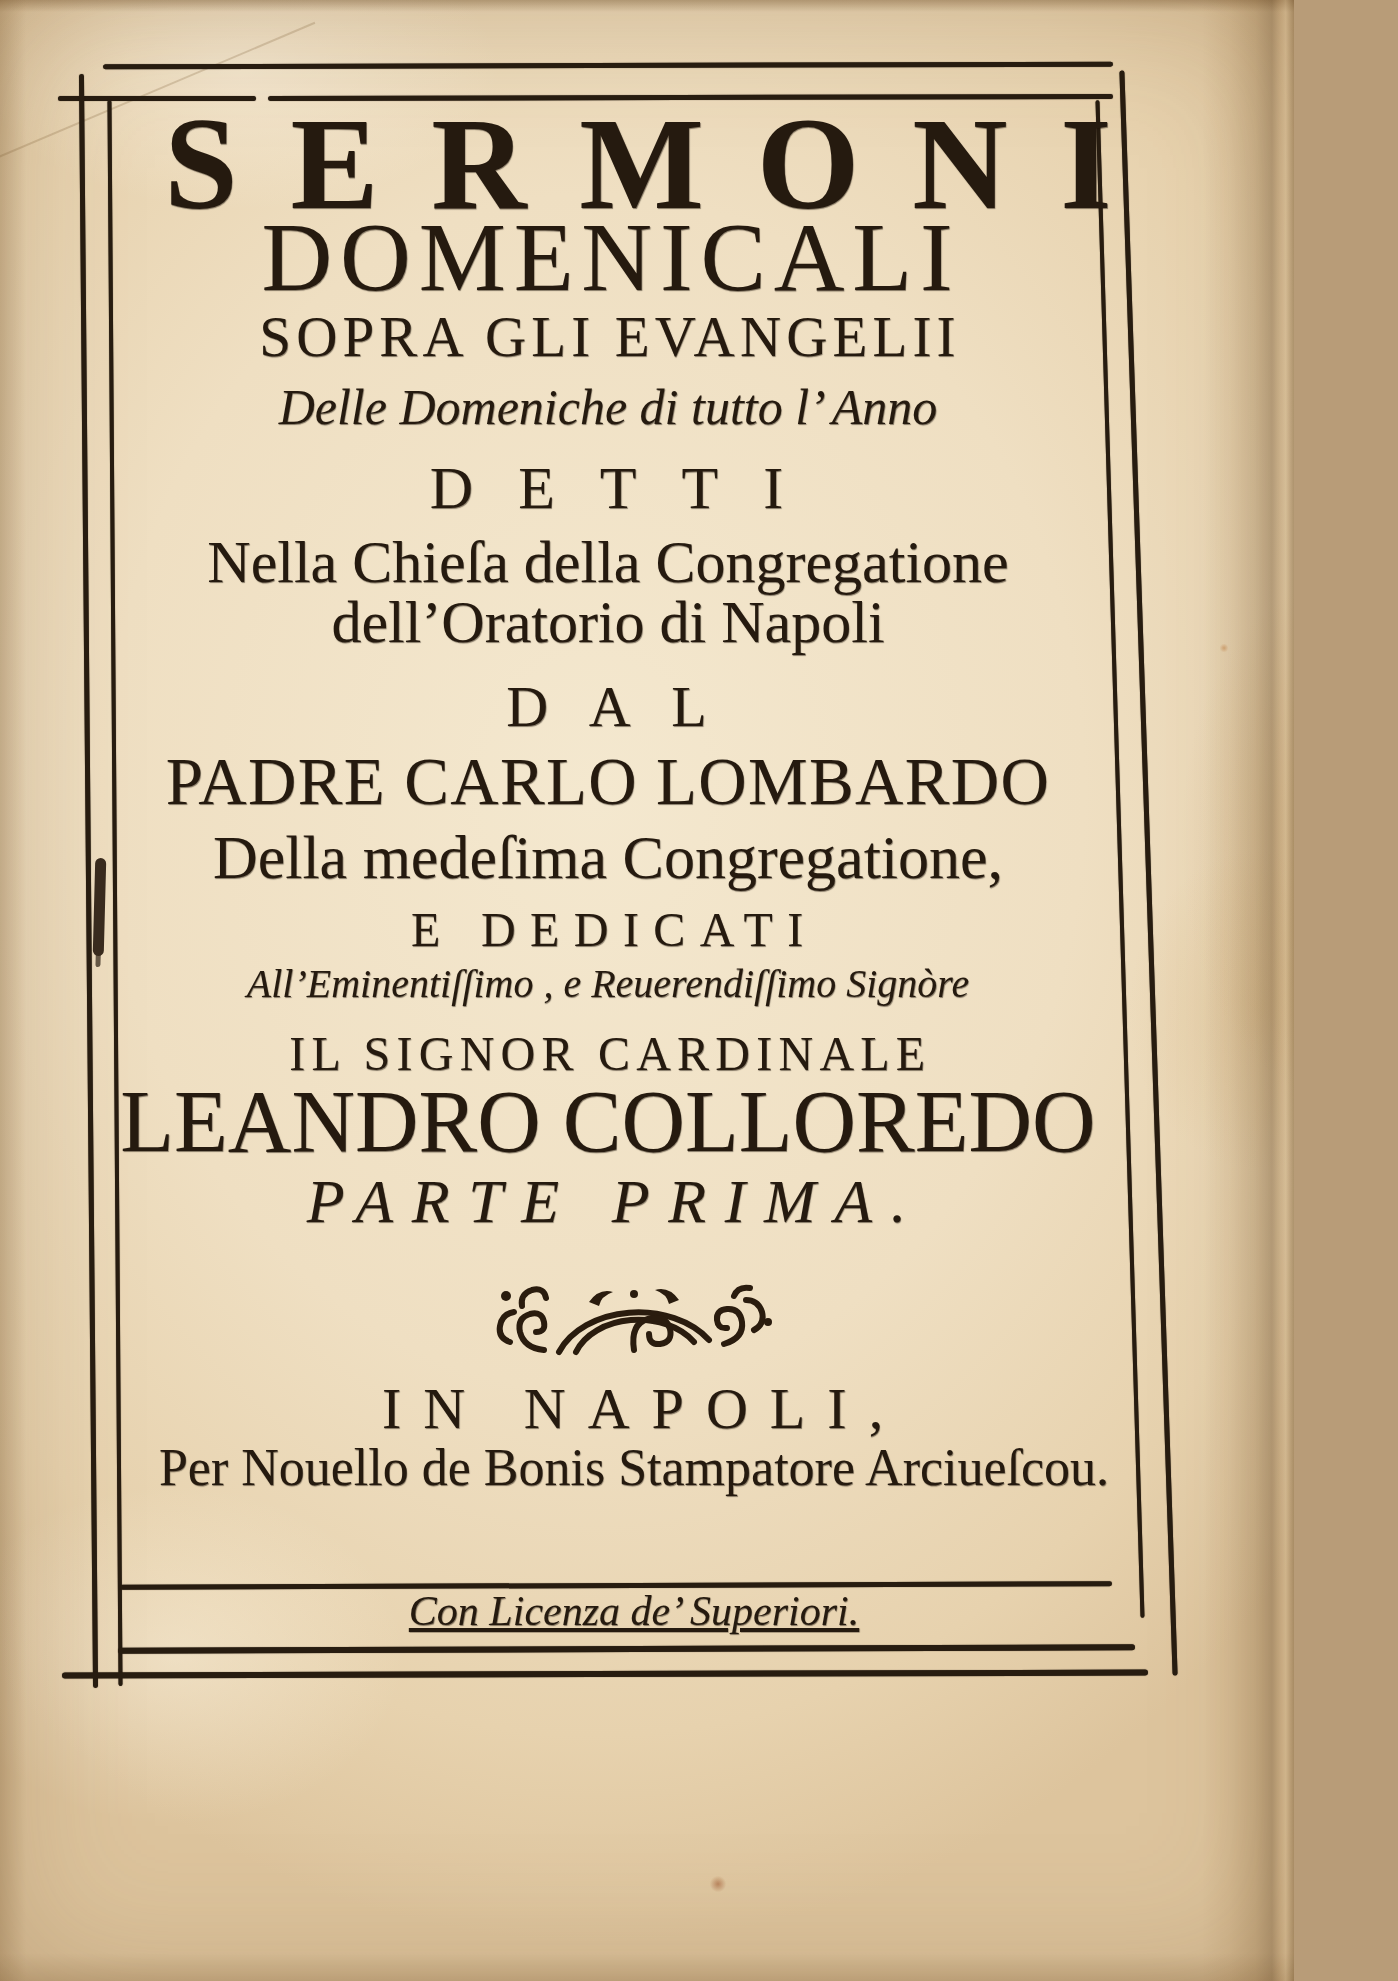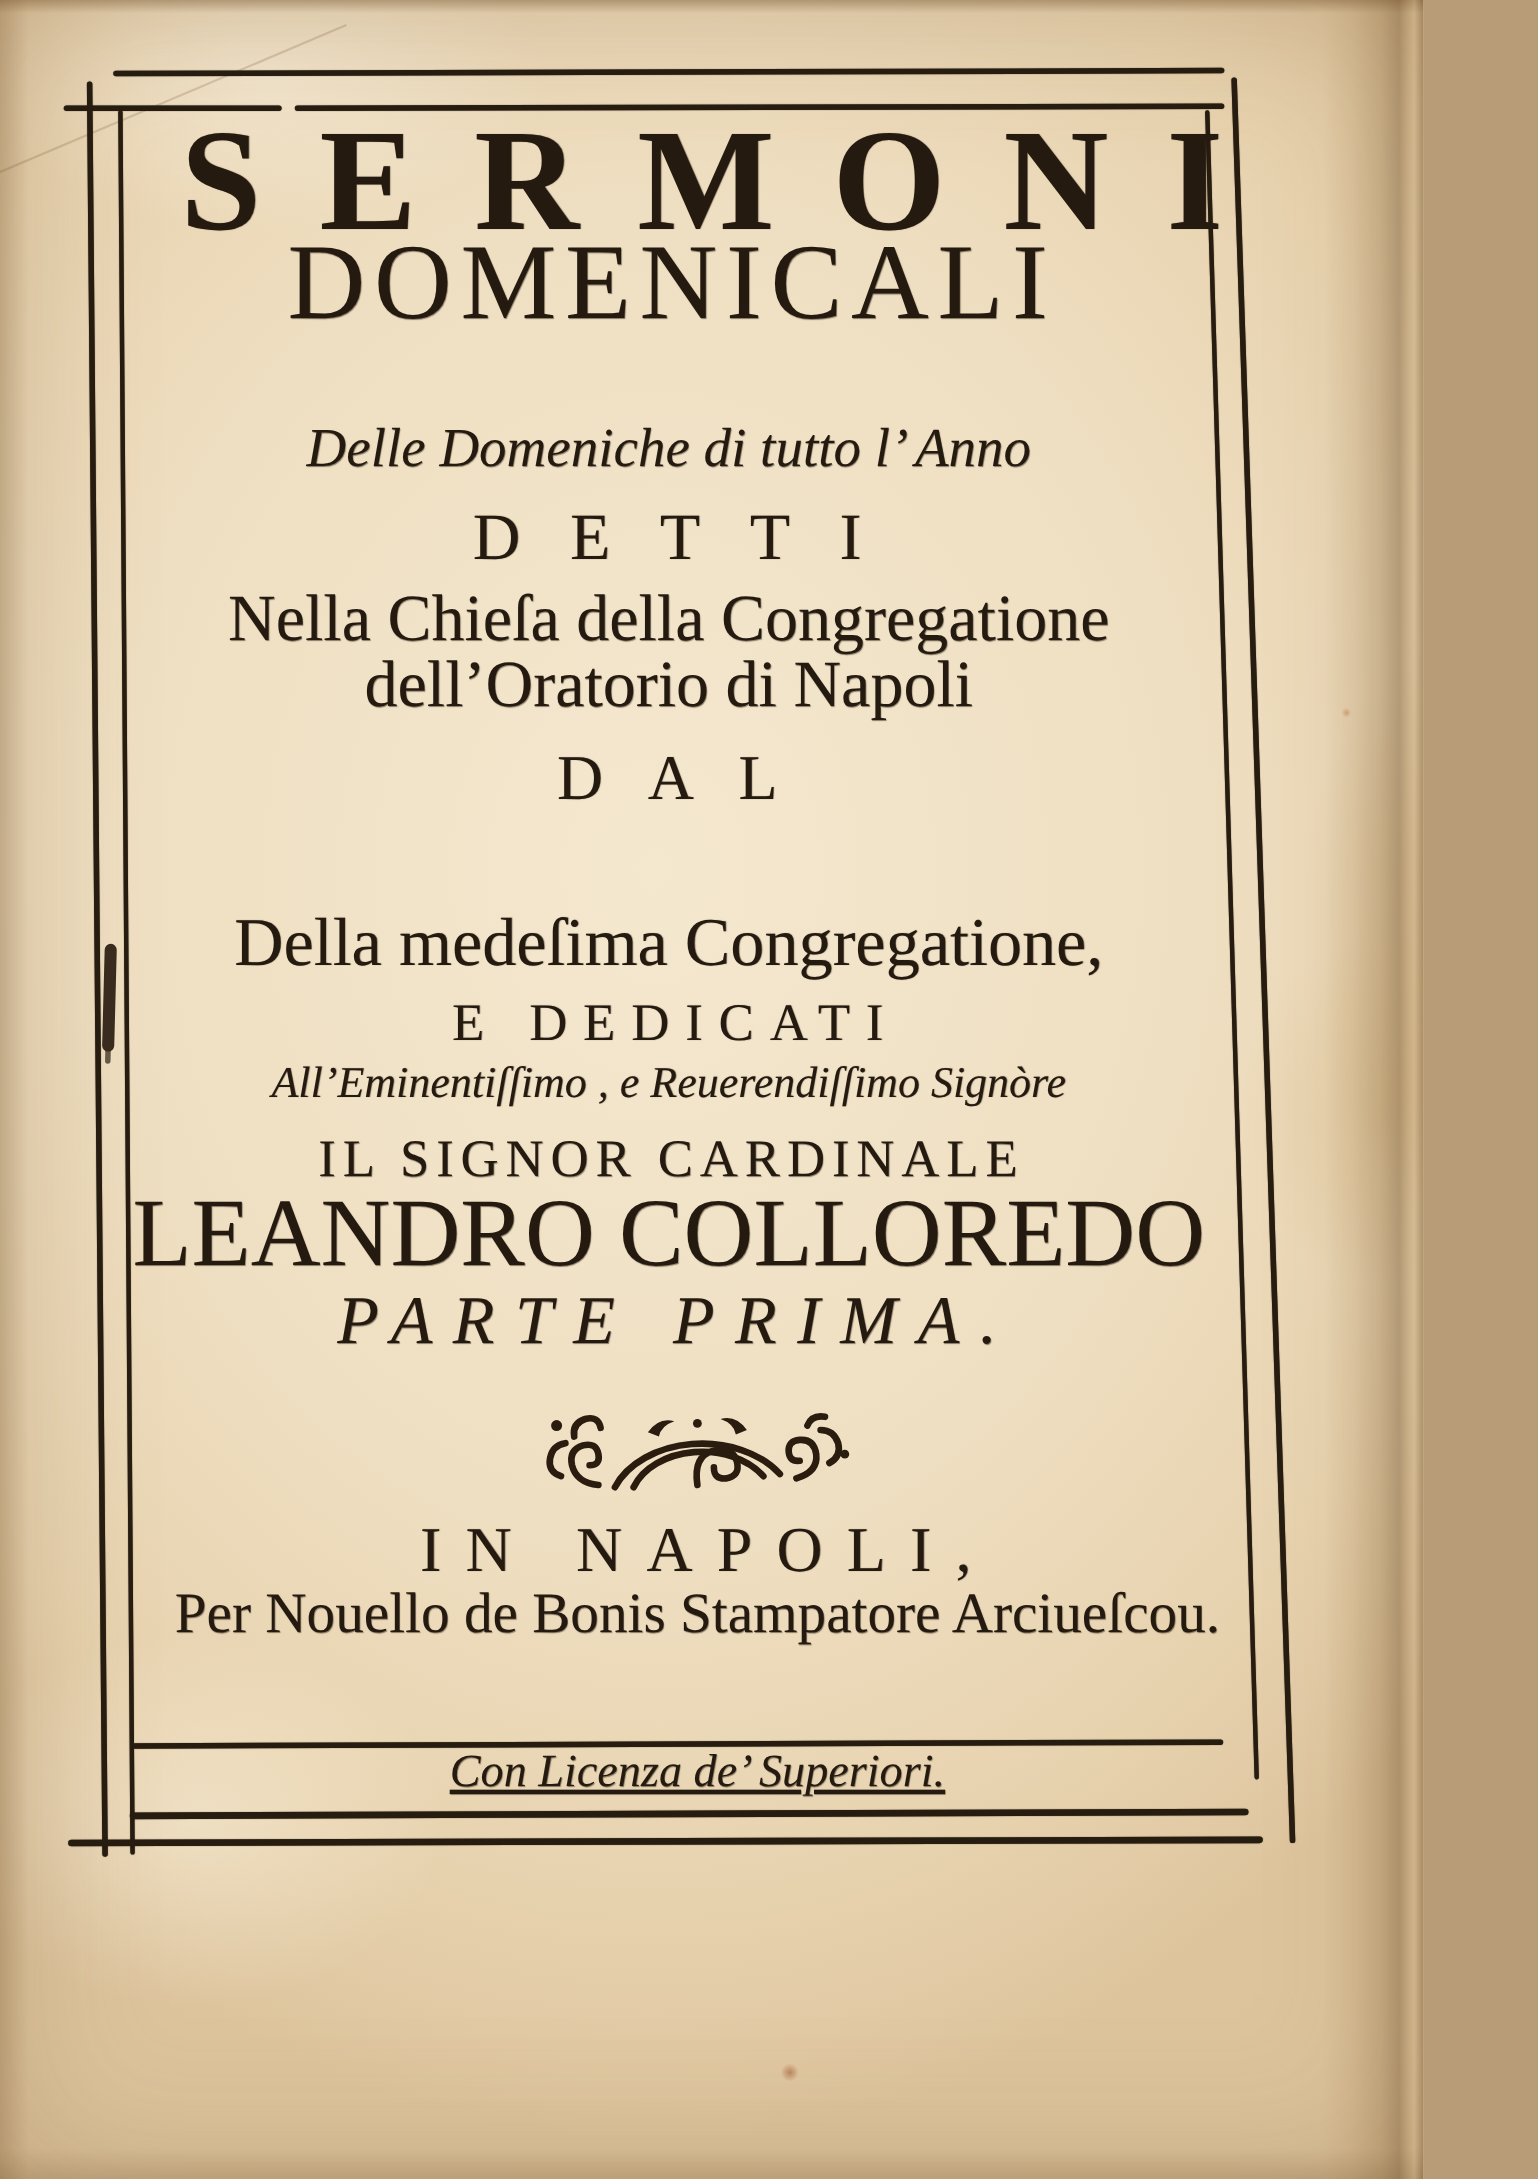--- a/index.html
+++ b/index.html
@@ -81,25 +81,27 @@
   <div class="rule" style="left:1146px;top:70px;width:5px;height:1606px;transform:rotate(-1.9deg);"></div>
   <div class="rule" style="left:120px;top:1583px;width:992px;height:5px;transform:rotate(-.2deg);"></div>
   <div class="rule" style="left:118px;top:1646px;width:1017px;height:6px;transform:rotate(-.2deg);"></div>
   <div class="rule" style="left:62px;top:1671px;width:1086px;height:6px;transform:rotate(-.15deg);"></div>
 
   <div class="blot"></div>
 
   <div class="content">
     <div class="line l1">SERMONI</div>
     <div class="line l2">DOMENICALI</div>
+    <div class="line l3">SOPRA GLI EVANGELII</div>
     <div class="line l4">Delle Domeniche di tutto l’ Anno</div>
     <div class="line l5">DETTI</div>
     <div class="line l6">Nella Chieſa della Congregatione</div>
     <div class="line l7">dell’Oratorio di Napoli</div>
     <div class="line l8">DAL</div>
+    <div class="line l9">PADRE CARLO LOMBARDO</div>
     <div class="line l10">Della medeſima Congregatione,</div>
     <div class="line l11">E DEDICATI</div>
     <div class="line l12">All’Eminentiſſimo , e Reuerendiſſimo Signòre</div>
     <div class="line l13">IL SIGNOR CARDINALE</div>
     <div class="line l14">LEANDRO COLLOREDO</div>
     <div class="line l15">PARTE PRIMA.</div>
 
     <div class="line orn shift">
       <svg viewBox="0 0 300 78" width="300" height="78" aria-hidden="true">
         <g fill="none" stroke="#2a1c0e" stroke-width="6" stroke-linecap="round">

